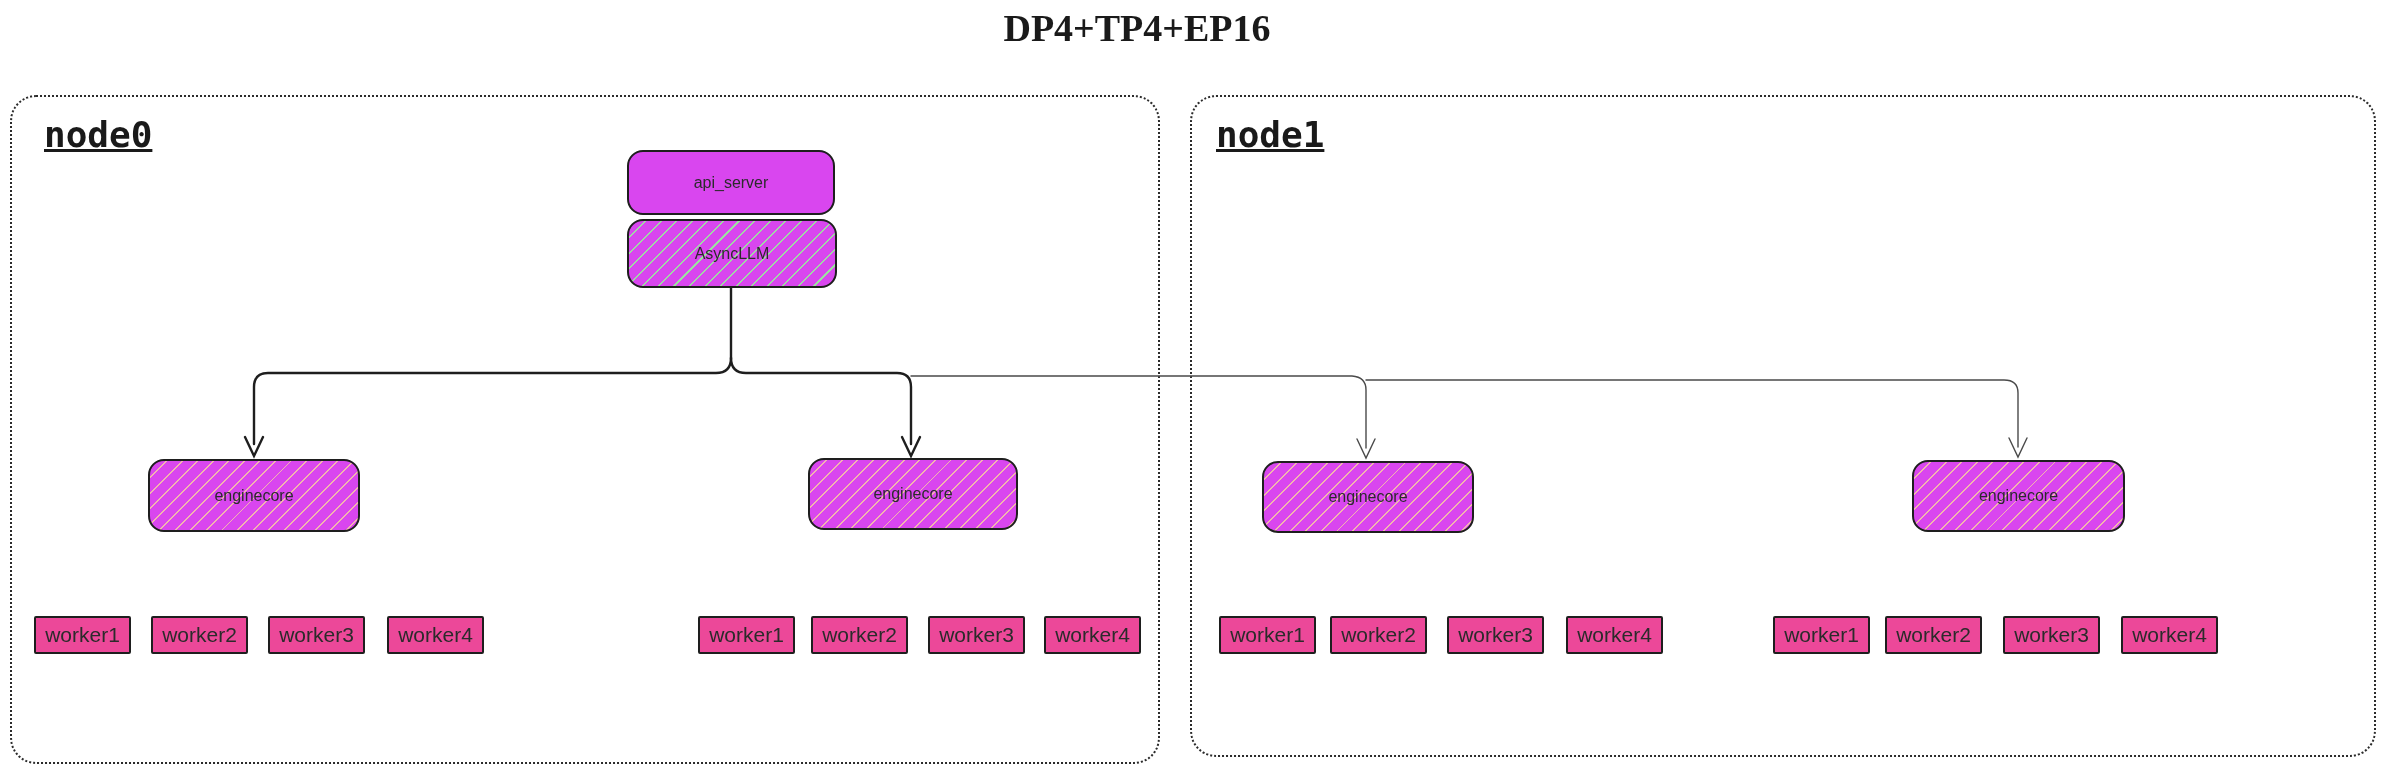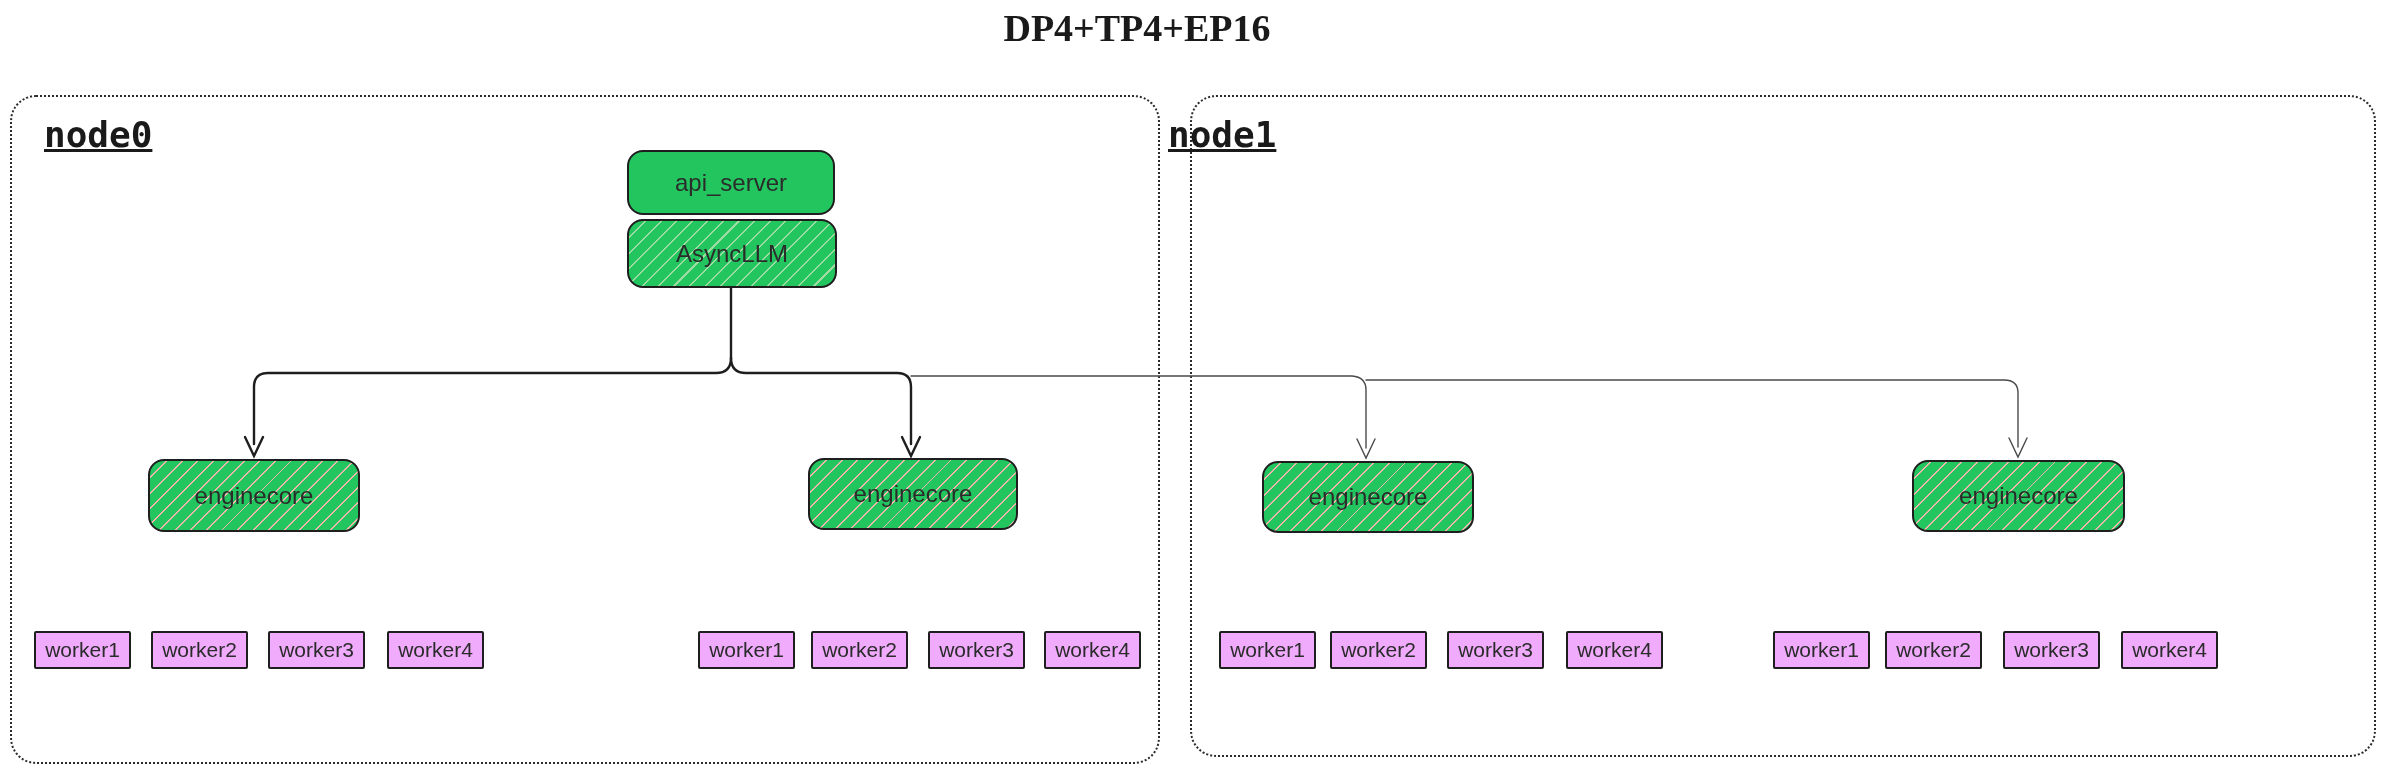--- a/index.html
+++ b/index.html
@@ -33,32 +33,32 @@
   #node1-box { left: 1190px; top: 95px; width: 1182px; height: 658px; }
   .node-label {
     position: absolute;
     font-family: "DejaVu Sans Mono", monospace;
     font-weight: 700;
     font-size: 36px;
     color: #1a1a1a;
     text-decoration: underline;
   }
   #node0-label { left: 44px; top: 114px; }
-  #node1-label { left: 1168px; top: 114px; }
+  #node1-label { left: 1216px; top: 114px; }
 
   .box {
     position: absolute;
     box-sizing: border-box;
     border: 2px solid var(--box-border, #1e1e1e);
-    background-color: #22c55e;
+    background-color: #d946ef;
     display: flex;
     align-items: center;
     justify-content: center;
     color: var(--text, #2b2b2b);
-    font-size: 24px;
+    font-size: 16px;
     border-radius: 16px;
     z-index: 3;
   }
   .hatch-green {
     background-image: repeating-linear-gradient(135deg,
       var(--green-hatch, #9fdca4) 0px, var(--green-hatch, #9fdca4) 1.5px,
       transparent 1.5px, transparent 11px);
   }
   .hatch-red {
     background-image: repeating-linear-gradient(135deg,
@@ -68,26 +68,26 @@
   #api-server   { left: 627px;  top: 150px; width: 208px; height: 65px; }
   #async-llm    { left: 627px;  top: 219px; width: 210px; height: 69px; }
   #enginecore-n0-0 { left: 148px;  top: 459px; width: 212px; height: 73px; }
   #enginecore-n0-1 { left: 808px;  top: 458px; width: 210px; height: 72px; }
   #enginecore-n1-0 { left: 1262px; top: 461px; width: 212px; height: 72px; }
   #enginecore-n1-1 { left: 1912px; top: 460px; width: 213px; height: 72px; }
 
   .worker {
     position: absolute;
     box-sizing: border-box;
-    top: 631px;
+    top: 616px;
     width: 97px;
     height: 38px;
     border: 2px solid var(--box-border, #1e1e1e);
     border-radius: 2px;
-    background: #f0abfc;
+    background: #ec4899;
     display: flex;
     align-items: center;
     justify-content: center;
     font-size: 21px;
     color: var(--text, #2b2b2b);
     z-index: 3;
   }
   
   #w-n0a-0 { left: 34px; }  #w-n0a-1 { left: 151px; }
   #w-n0a-2 { left: 268px; } #w-n0a-3 { left: 387px; }

